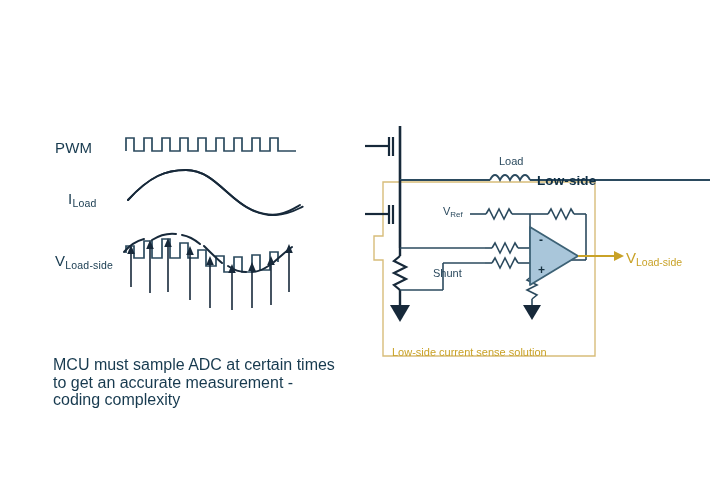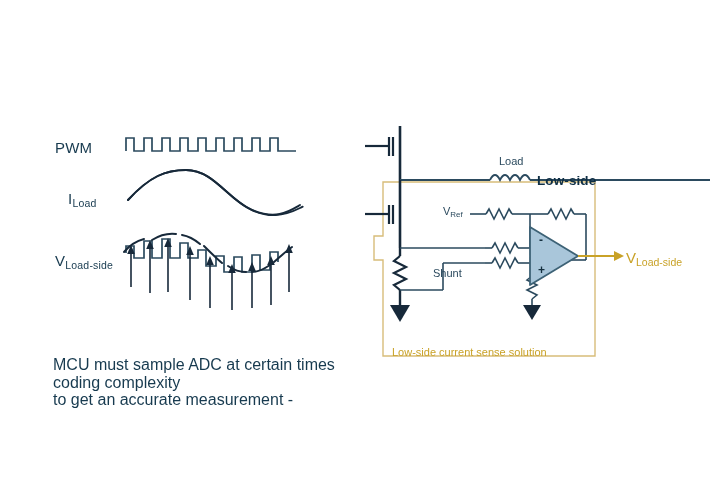--- a/index.html
+++ b/index.html
@@ -272,22 +272,22 @@
 <div class="lbl sig-label" style="left:68px; top:190px;">
   <span>I</span><sub>Load</sub>
 </div>
 
 <div class="lbl sig-label" style="left:55px; top:252px;">
   <span>V</span><sub>Load-side</sub>
 </div>
 
 <div class="caption">
   <div>MCU must sample ADC at certain times</div>
+  <div>to get an accurate measurement -</div>
   <div>coding complexity</div>
-  <div>to get an accurate measurement -</div>
 </div>
 
 <div class="title-right">
   <div>Low-side</div>
 </div>
 
 <div class="circ-label" style="left:499px; top:155px;">Load</div>
 
 <div class="circ-label" style="left:443px; top:205px;">
   <span>V</span><sub>Ref</sub>

